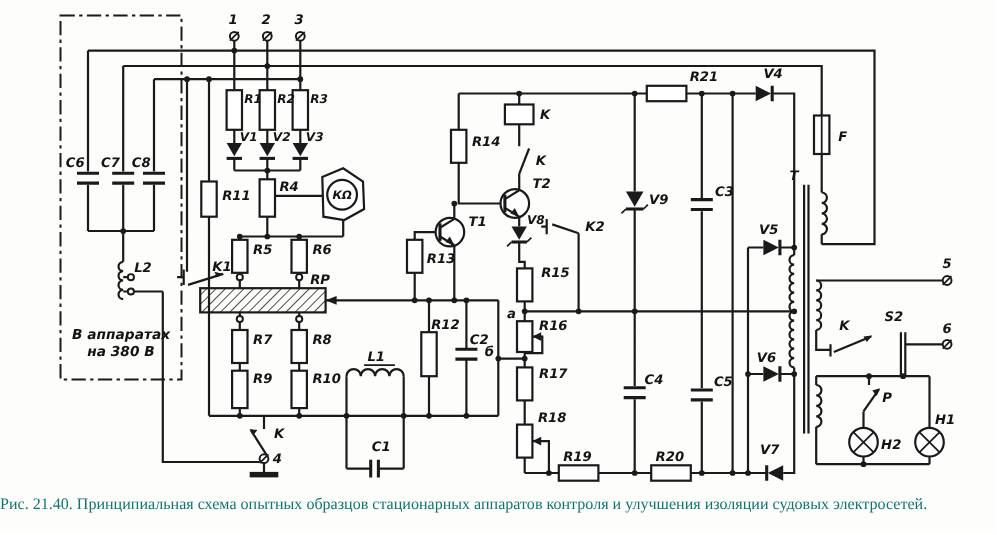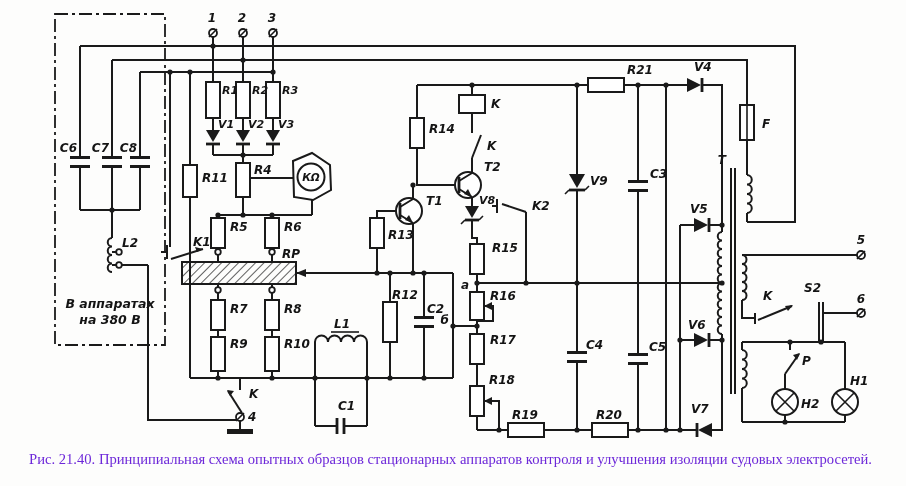--- a/index.html
+++ b/index.html
@@ -12,22 +12,22 @@
   .plate{stroke:#1a1a1a;stroke-width:2.8;fill:none;}
   .solid{fill:#1a1a1a;stroke:none;}
   .dashbox{fill:none;stroke:#1a1a1a;stroke-width:1.8;stroke-dasharray:13 4 3 4;}
   .contact{fill:#ffffff;stroke:#1a1a1a;stroke-width:1.8;}
   .lbl{font:italic bold 12px "DejaVu Sans",sans-serif;fill:#141414;}
   .lbl-sm{font:italic bold 11px "DejaVu Sans",sans-serif;fill:#141414;}
   .lbl-note{font:italic bold 12.5px "DejaVu Sans",sans-serif;fill:#141414;text-anchor:middle;}
   .lbl-meter{font:italic bold 10.5px "DejaVu Sans",sans-serif;fill:#141414;text-anchor:middle;}
   .mid{text-anchor:middle;}
   .end{text-anchor:end;}
-  .caption{position:absolute;left:0;top:451px;width:901px;text-align:center;
-           font:14.6px "Liberation Serif","DejaVu Serif",serif;color:#6d28d9;}
+  .caption{position:absolute;left:0;top:451px;width:901px;
+           font:14.6px "Liberation Serif","DejaVu Serif",serif;color:#0f766e;}
 </style>
 </head>
 <body>
 
 <div class="stage">
 <svg width="906" height="448" viewBox="0 0 906 448">
   <defs>
     <pattern id="hatch" width="6" height="6" patternUnits="userSpaceOnUse" patternTransform="rotate(45)">
       <line x1="0" y1="0" x2="0" y2="6" stroke="#1a1a1a" stroke-width="1.4"></line>
     </pattern>

